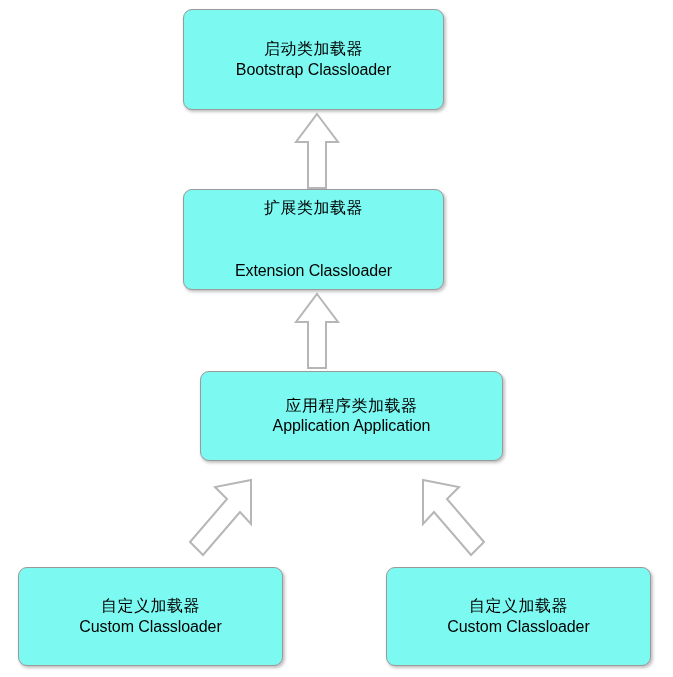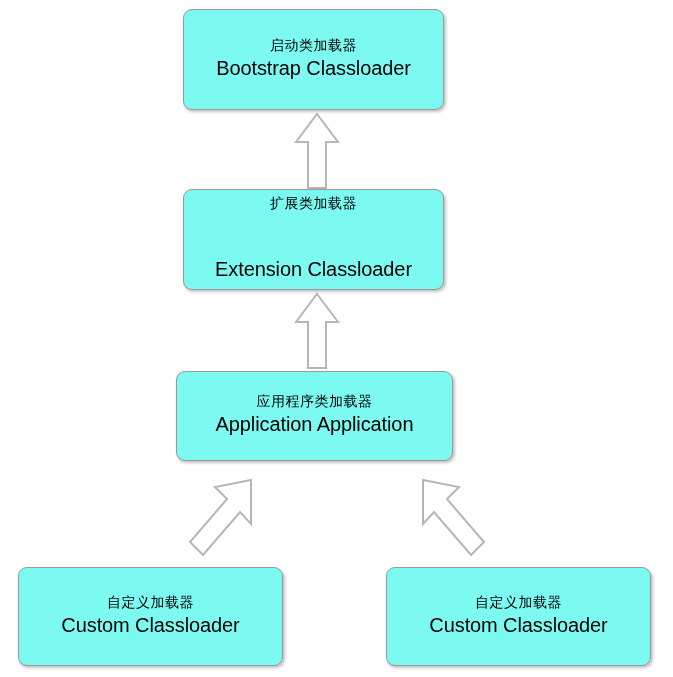--- a/index.html
+++ b/index.html
@@ -33,36 +33,35 @@
     flex-direction: column;
     align-items: center;
     justify-content: center;
     text-align: center;
     color: #000000;
     line-height: 1.28;
     user-select: none;
   }
 
   .node-cn {
-    font-size: 14px;
+    font-size: 16px;
     letter-spacing: 0.5px;
     white-space: nowrap;
-    font-family: Liberation Mono, monospace;
   }
 
   .node-en {
-    font-size: 20px;
+    font-size: 16px;
     letter-spacing: -0.1px;
     white-space: nowrap;
   }
 
   
   #box-bootstrap   { left: 183px; top: 9px;   width: 261px; height: 101px; }
   #box-extension   { left: 183px; top: 189px; width: 261px; height: 101px; gap: 43px; }
-  #box-application { left: 176px; top: 371px; width: 277px; height: 90px; text-align: right;  }
+  #box-application { left: 200px; top: 371px; width: 303px; height: 90px; text-align: right;  }
   #box-custom-left { left: 18px;  top: 567px; width: 265px; height: 99px;  }
   #box-custom-right{ left: 386px; top: 567px; width: 265px; height: 99px;  }
 
   
   .arrow {
     position: absolute;
     pointer-events: none;
   }
   .arrow svg { display: block; overflow: visible; }
   .arrow-shape {

